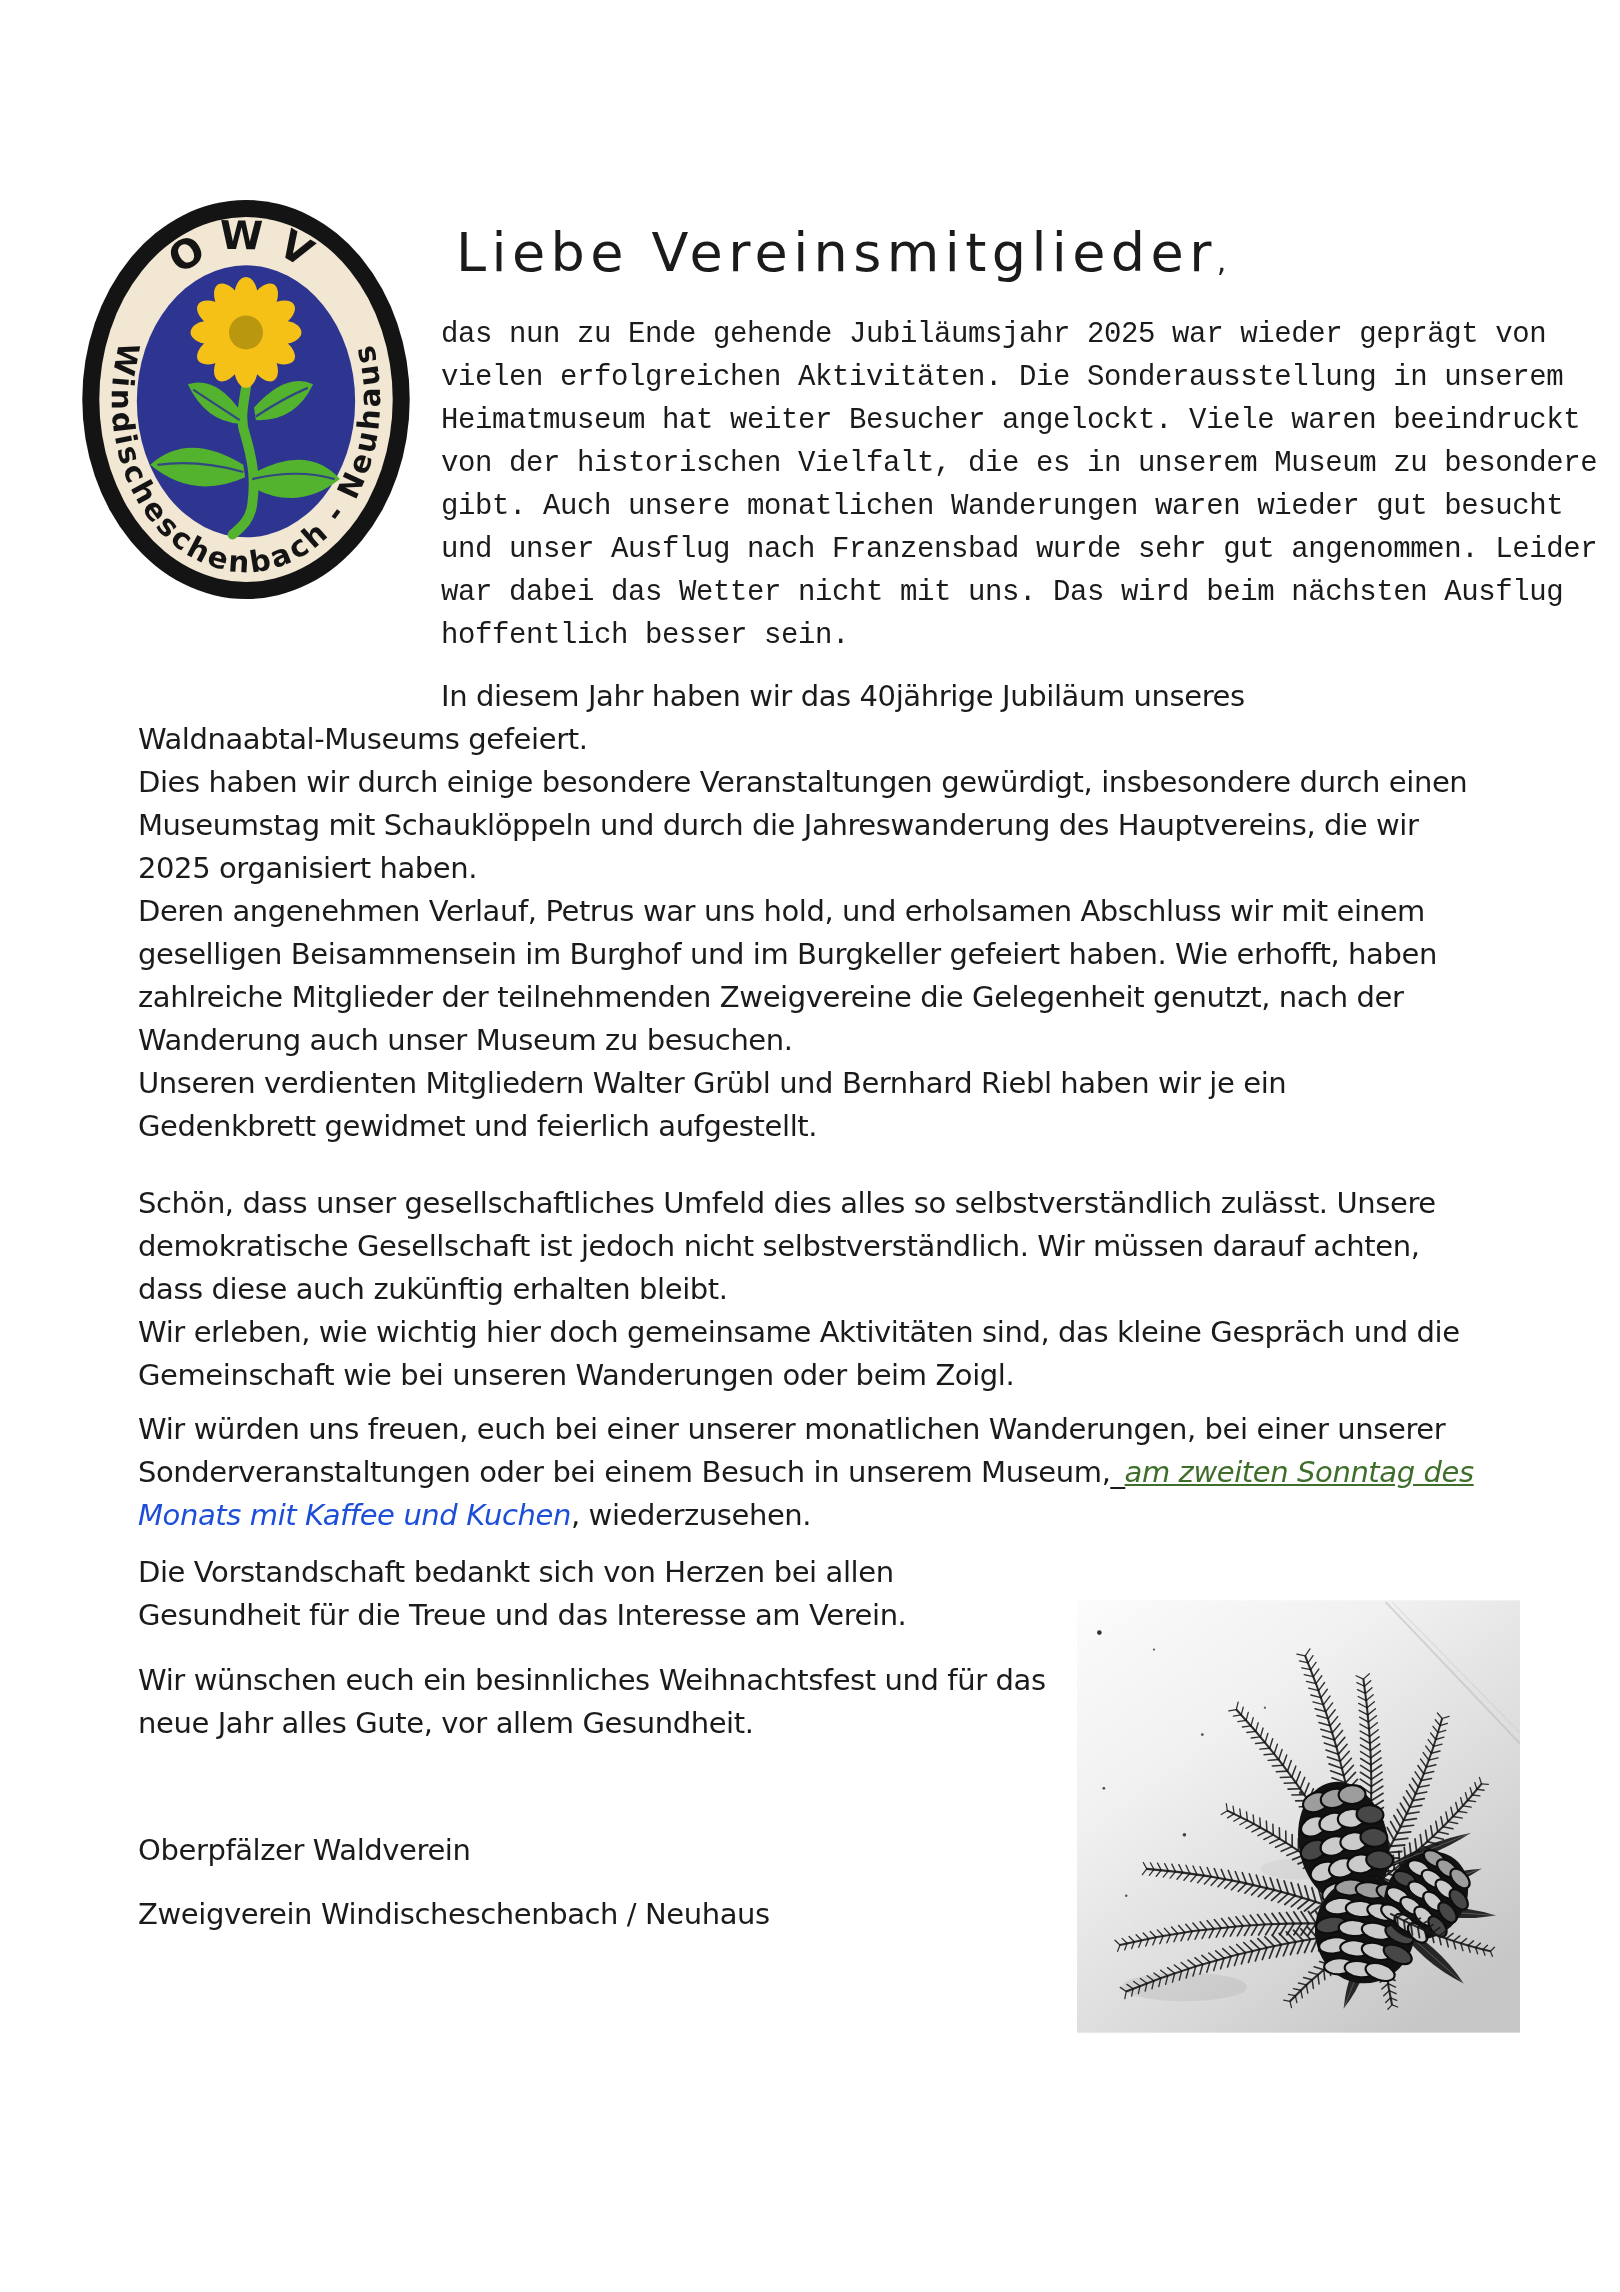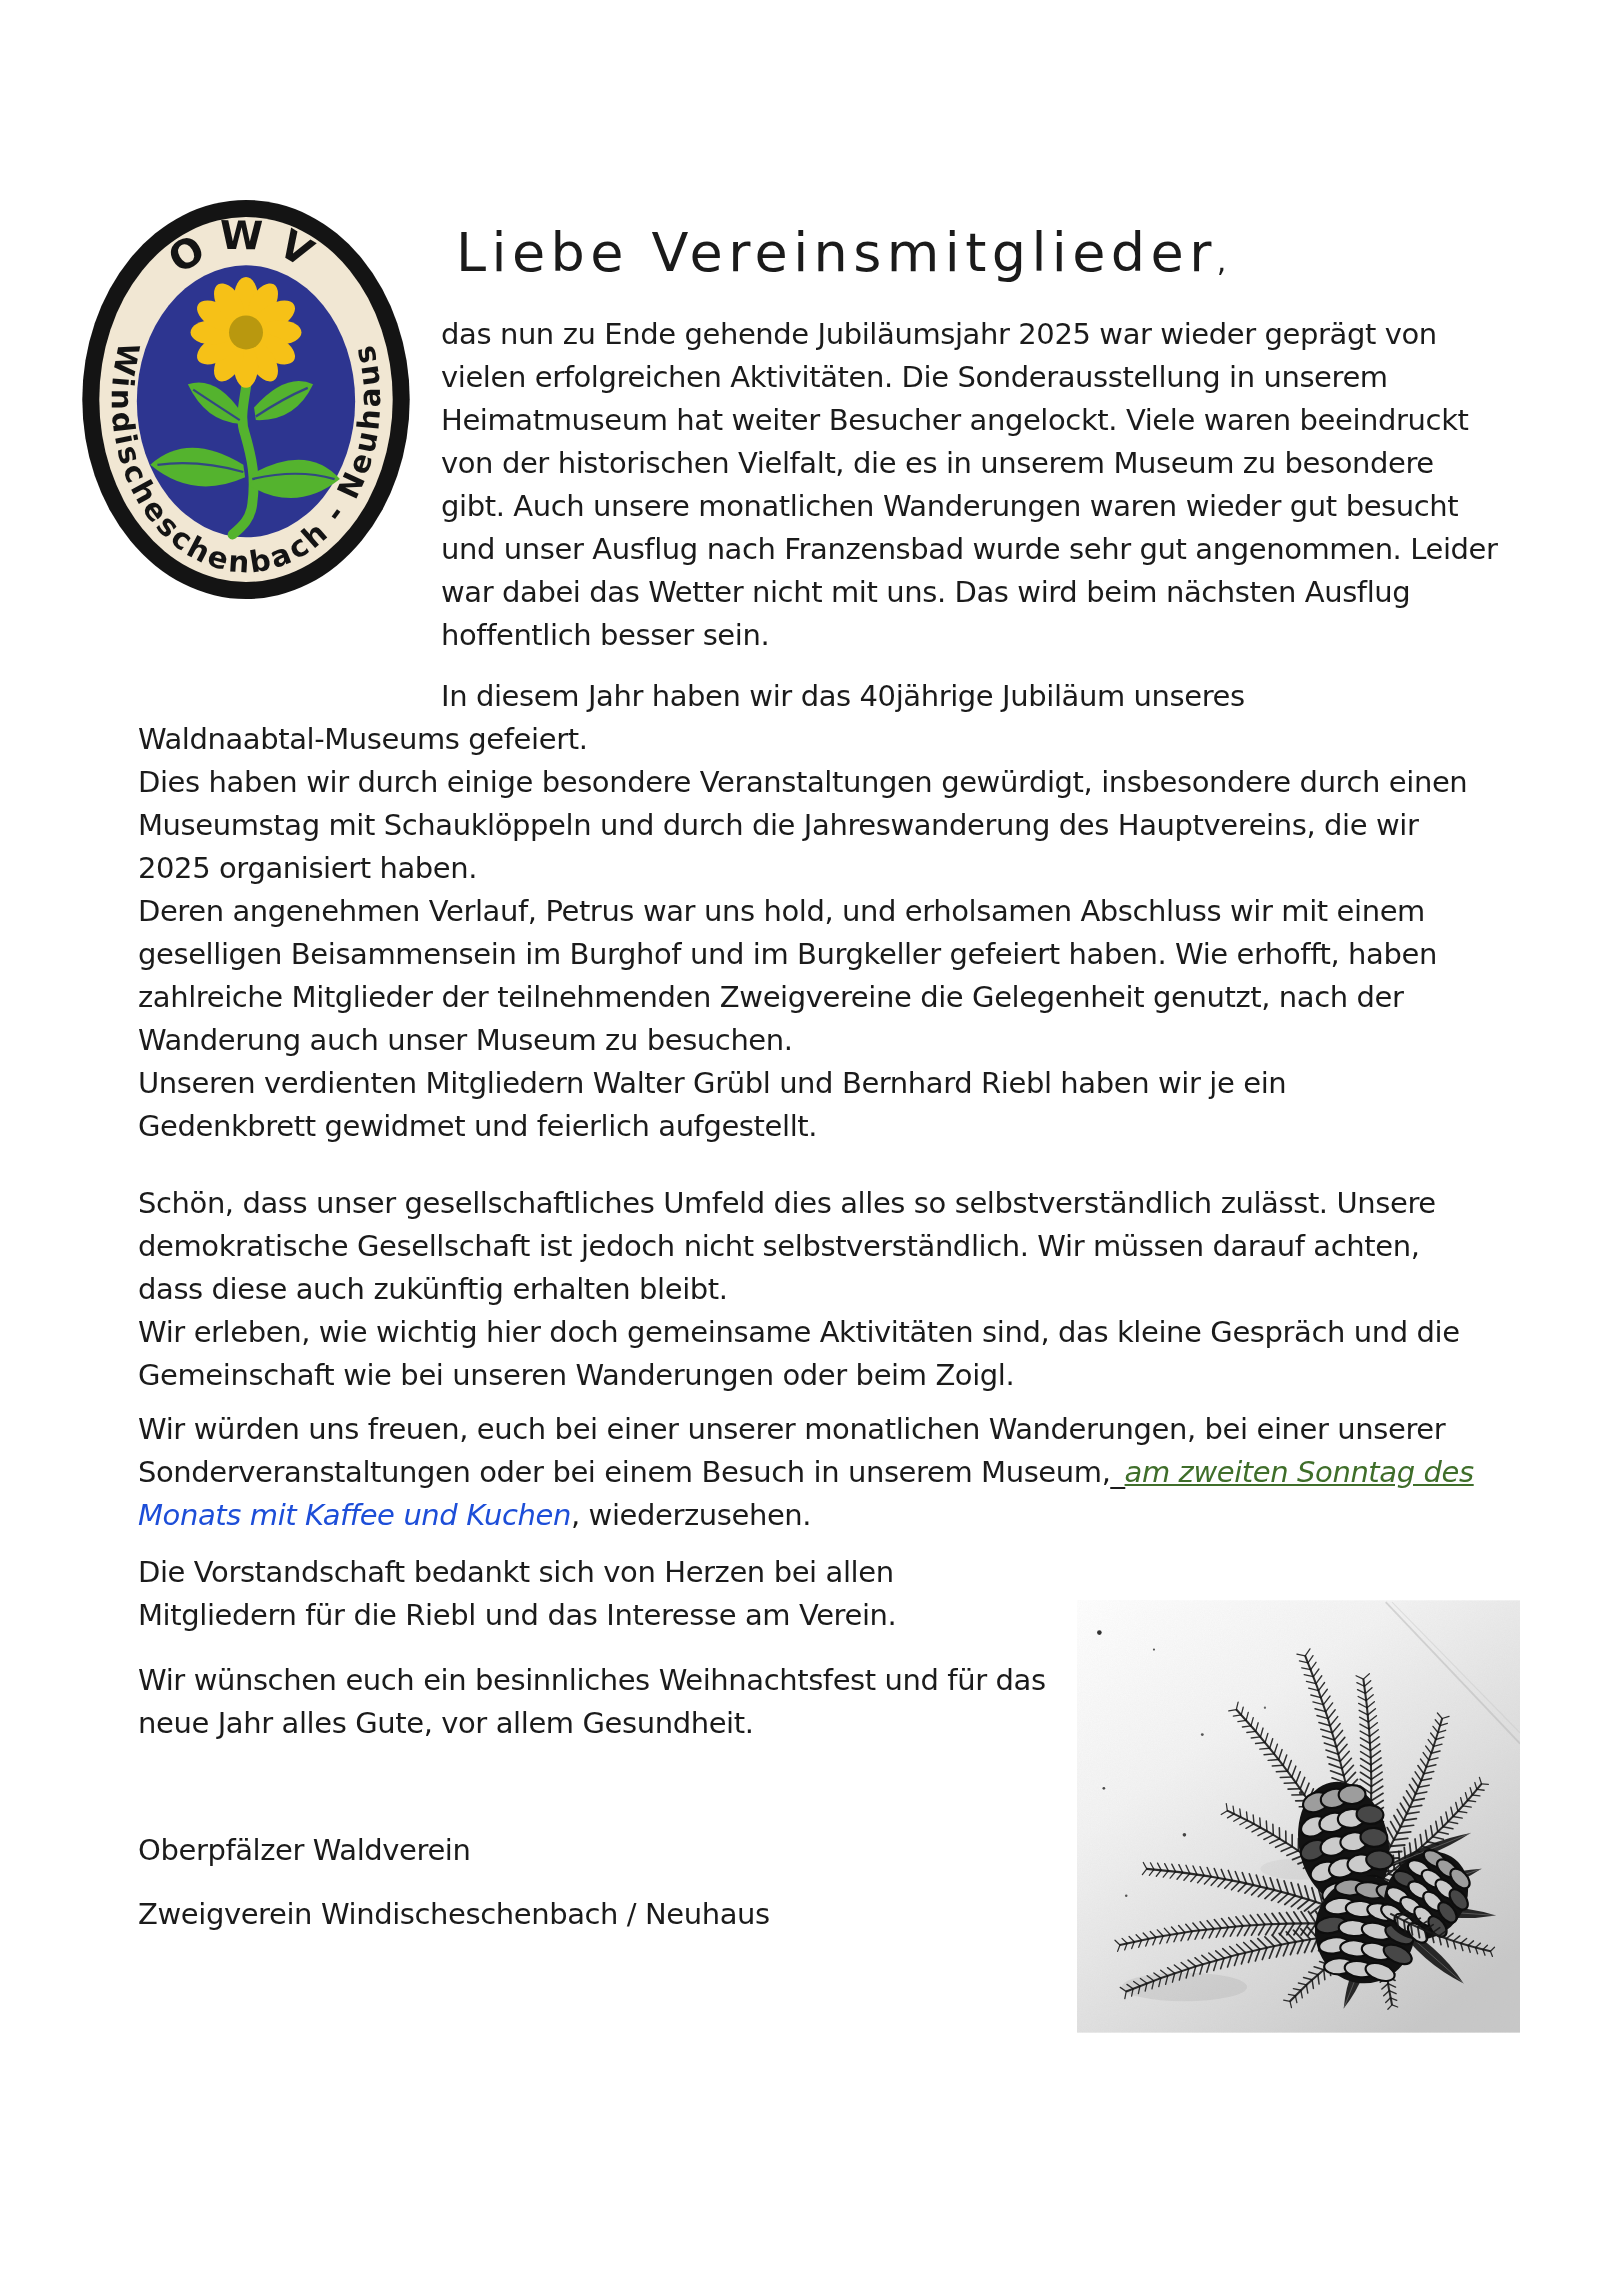--- a/index.html
+++ b/index.html
@@ -12,21 +12,21 @@
     font-size:54px;font-weight:400;letter-spacing:5.4px;white-space:nowrap;
   }
   .heading .comma{font-size:30px;letter-spacing:0;}
   .para{
     position:absolute;left:138px;font-size:29px;line-height:43px;
     letter-spacing:-0.4px;white-space:nowrap;
   }
   .line{height:43px;}
   .line.indent{padding-left:303px;}
   .seg-green{font-style:italic;}
-  .p-intro{left:441px;top:313px;}
+  .p-intro{left:441px;top:313px;font-family:Liberation Mono, monospace;}
   .p-jubilaeum{top:675px;}
   .p-gesellschaft{top:1182px;}
   .p-einladung{top:1408px;}
   .p-dank{top:1551px;}
   .p-wuensche{top:1659px;}
   .sig{
     position:absolute;left:138px;font-size:29px;letter-spacing:-0.4px;
     white-space:nowrap;line-height:43px;
   }
   .sig1{top:1829px;}
@@ -120,21 +120,21 @@
       <div class="line"><span>Wir erleben, wie wichtig hier doch gemeinsame Aktivitäten sind, das kleine Gespräch und die</span></div>
       <div class="line"><span>Gemeinschaft wie bei unseren Wanderungen oder beim Zoigl.</span></div>
     </div>
   <div class="para p-einladung">
       <div class="line"><span>Wir würden uns freuen, euch bei einer unserer monatlichen Wanderungen, bei einer unserer</span></div>
       <div class="line"><span>Sonderveranstaltungen oder bei einem Besuch in unserem Museum,</span><span>_</span><span class="seg-green" style="color: rgb(63, 110, 42); text-decoration: underline;">am zweiten Sonntag des</span></div>
       <div class="line"><span class="seg-green" style="color: #1d4ed8;">Monats mit Kaffee und Kuchen</span><span>, wiederzusehen.</span></div>
     </div>
   <div class="para p-dank">
       <div class="line"><span>Die Vorstandschaft bedankt sich von Herzen bei allen</span></div>
-      <div class="line"><span>Mitgliedern für die Riebl und das Interesse am Verein.</span></div>
+      <div class="line"><span>Gesundheit für die Treue und das Interesse am Verein.</span></div>
     </div>
   <div class="para p-wuensche">
       <div class="line"><span>Wir wünschen euch ein besinnliches Weihnachtsfest und für das</span></div>
       <div class="line"><span>neue Jahr alles Gute, vor allem Gesundheit.</span></div>
     </div>
 
   <div class="sig sig1">Oberpfälzer Waldverein</div>
   <div class="sig sig2">Zweigverein Windischeschenbach / Neuhaus</div>
 
   <svg class="pine" viewBox="0 0 495 483" aria-hidden="true">

